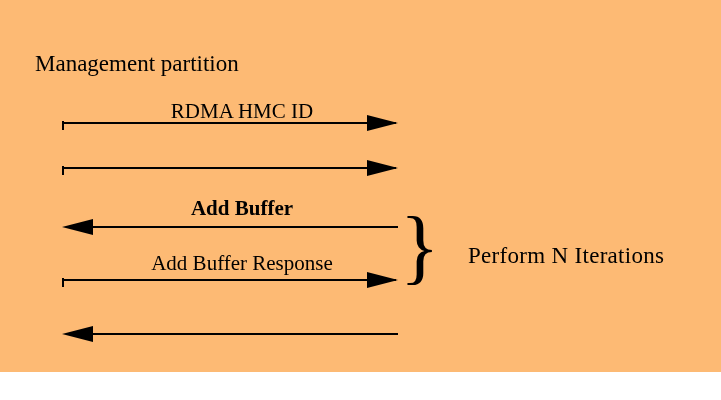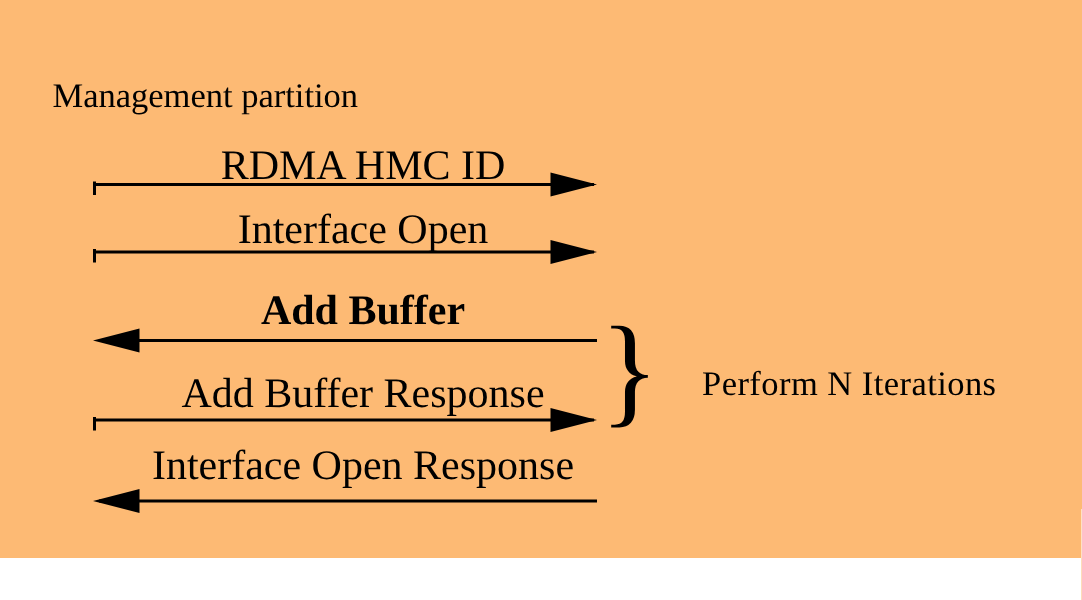--- a/index.html
+++ b/index.html
@@ -22,21 +22,21 @@
   .p-left  { left: 35px;  }
   .p-right { left: 313px; }
 
   .msg-label {
     position: absolute;
     left: 62px;
     width: 336px;
     padding-left: 24px;
     box-sizing: border-box;
     text-align: center;
-    font-size: 28px;
+    font-size: 21px;
     line-height: 24px;
     white-space: nowrap;
   }
   .l1 { top: 99px;  }
   .l2 { top: 142px; }
   .l3 { top: 196px; font-weight: bold; }
   .l4 { top: 251px; }
   .l5 { top: 299px; }
 
   .arrow {
@@ -104,41 +104,39 @@
   <div class="participant p-left">Management partition</div>
 
 
   <div class="msg-label l1">RDMA HMC ID</div>
   <div class="arrow right a1">
     <span class="tick"></span>
     <span class="shaft"></span>
     <span class="head"></span>
   </div>
 
-  <div class="msg-label l2">Interface Open</div>
   <div class="arrow right a2">
     <span class="tick"></span>
     <span class="shaft"></span>
     <span class="head"></span>
   </div>
 
   <div class="msg-label l3">Add Buffer</div>
   <div class="arrow left a3">
     <span class="shaft"></span>
     <span class="head"></span>
   </div>
 
   <div class="msg-label l4">Add Buffer Response</div>
   <div class="arrow right a4">
     <span class="tick"></span>
     <span class="shaft"></span>
     <span class="head"></span>
   </div>
 
-  <div class="msg-label l5">Interface Open Response</div>
   <div class="arrow left a5">
     <span class="shaft"></span>
     <span class="head"></span>
   </div>
 
   <div class="brace">}</div>
 
   <div class="annotation">Perform N Iterations</div>
 
 </div>

